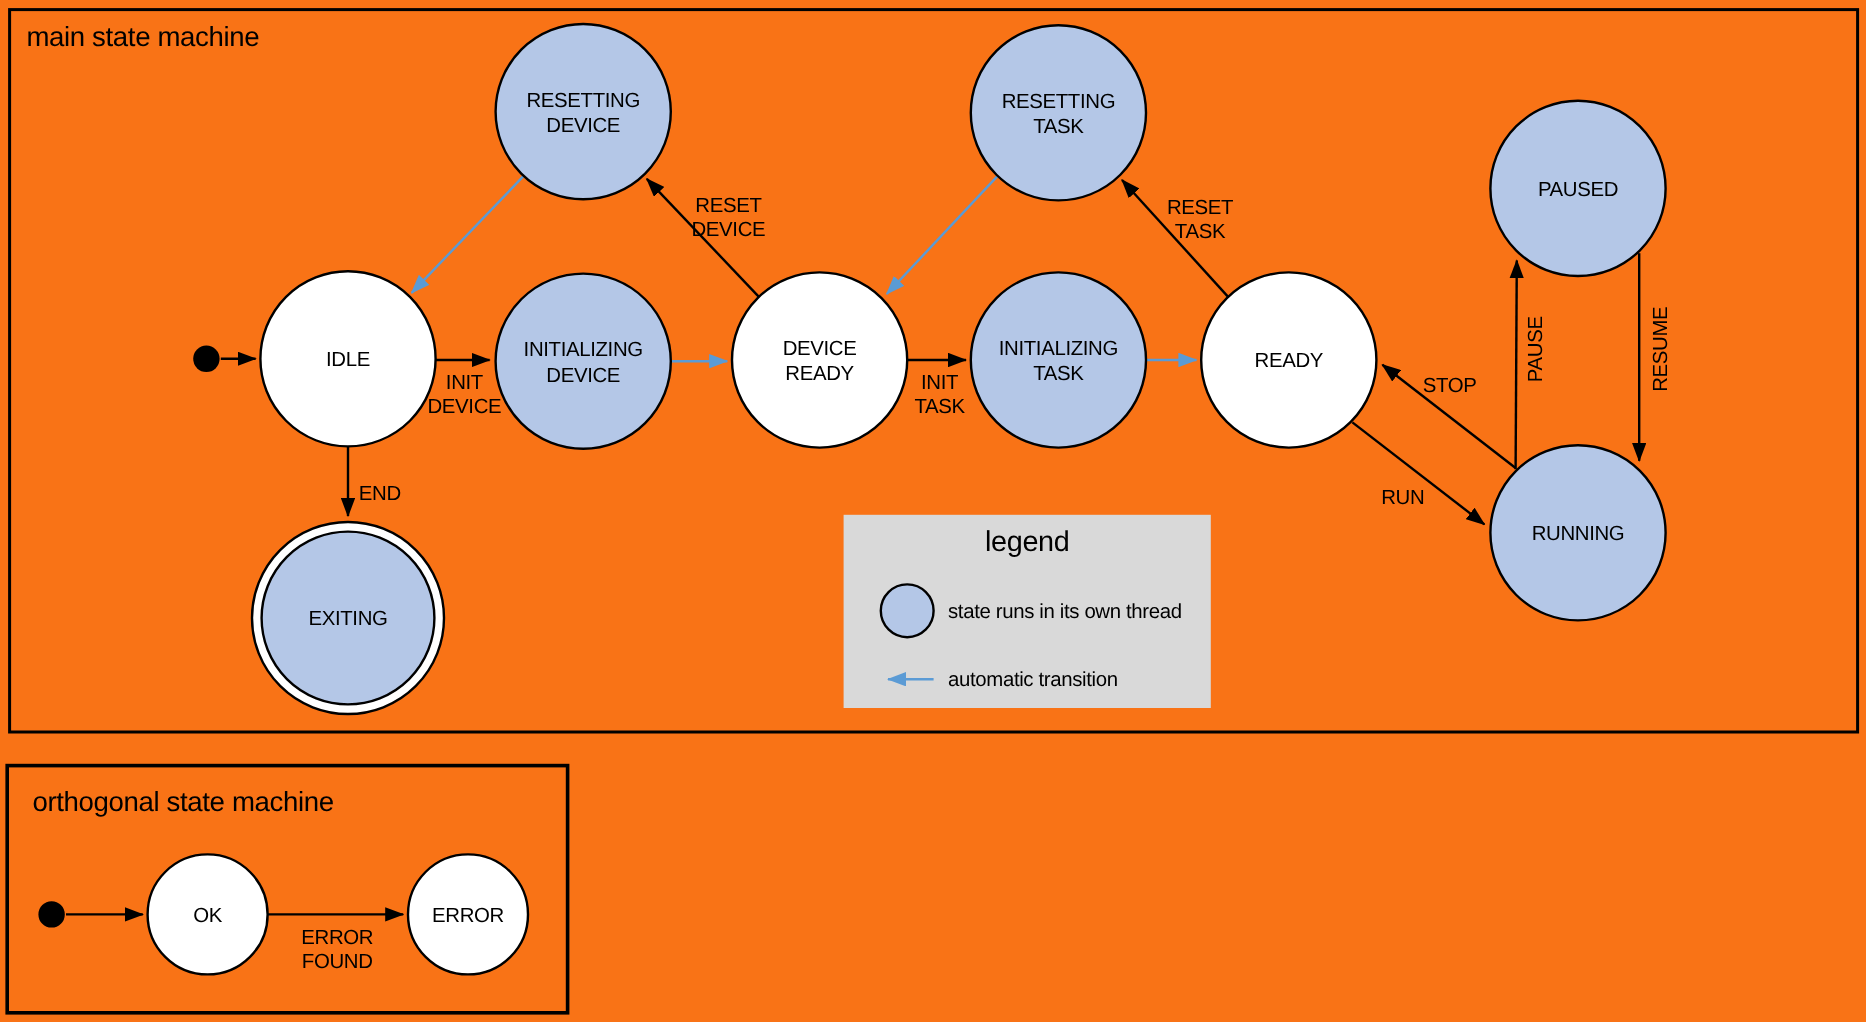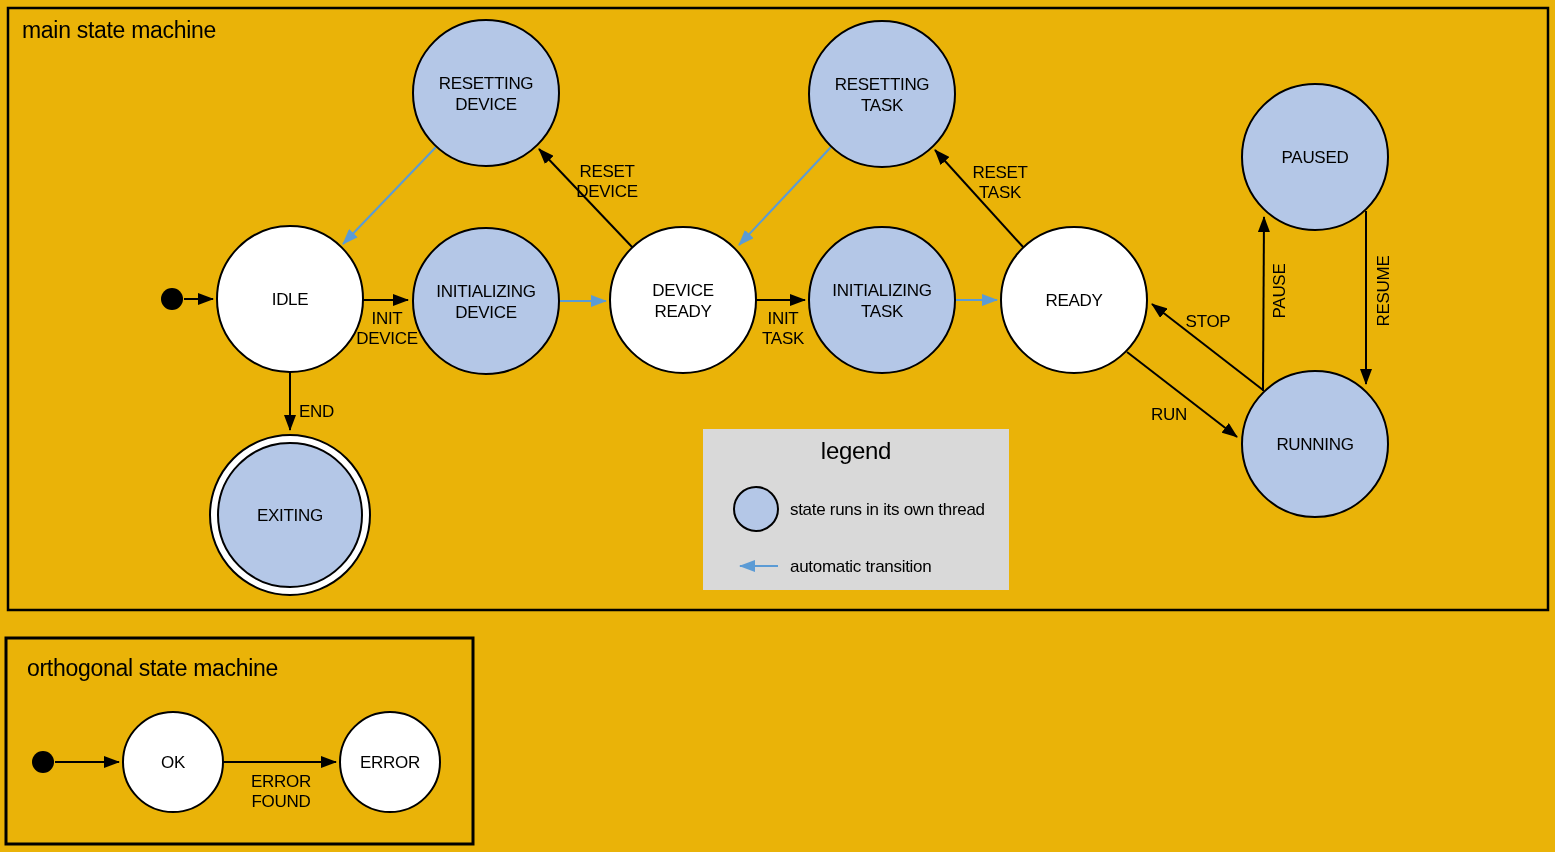--- a/index.html
+++ b/index.html
@@ -1,16 +1,16 @@
 <!DOCTYPE html>
 <html style="--threaded-fill: #b4c7e7; --auto-blue: #5b9bd5; --legend-bg: #d9d9d9; --ink: #000000;"><head>
 <meta charset="utf-8">
 <style>
   html,body{margin:0;padding:0;background:#fff;}
-  .stage{position:relative;width:1555px;height:852px;background:#eab308;overflow:hidden;}
+  .stage{position:relative;width:1555px;height:852px;background:#f97316;overflow:hidden;}
   svg{position:absolute;left:0;top:0;}
   svg text{font-family:"Liberation Sans","DejaVu Sans",sans-serif;fill:#000;letter-spacing:-0.3px;}
   .panel{fill:none;stroke:var(--ink,#000);}
   .panel-title{font-size:23px;}
   .state{fill:#fff;stroke:var(--ink,#000);stroke-width:2;}
   .threaded{fill:var(--threaded-fill,#b4c7e7);}
   .state-label{font-size:17px;text-anchor:middle;}
   .trans{stroke:var(--ink,#000);stroke-width:2;marker-end:url(#arrow-black);}
   .auto{stroke:var(--auto-blue,#5b9bd5);stroke-width:2;marker-end:url(#arrow-blue);}
   .trans-label{font-size:17px;text-anchor:middle;}

